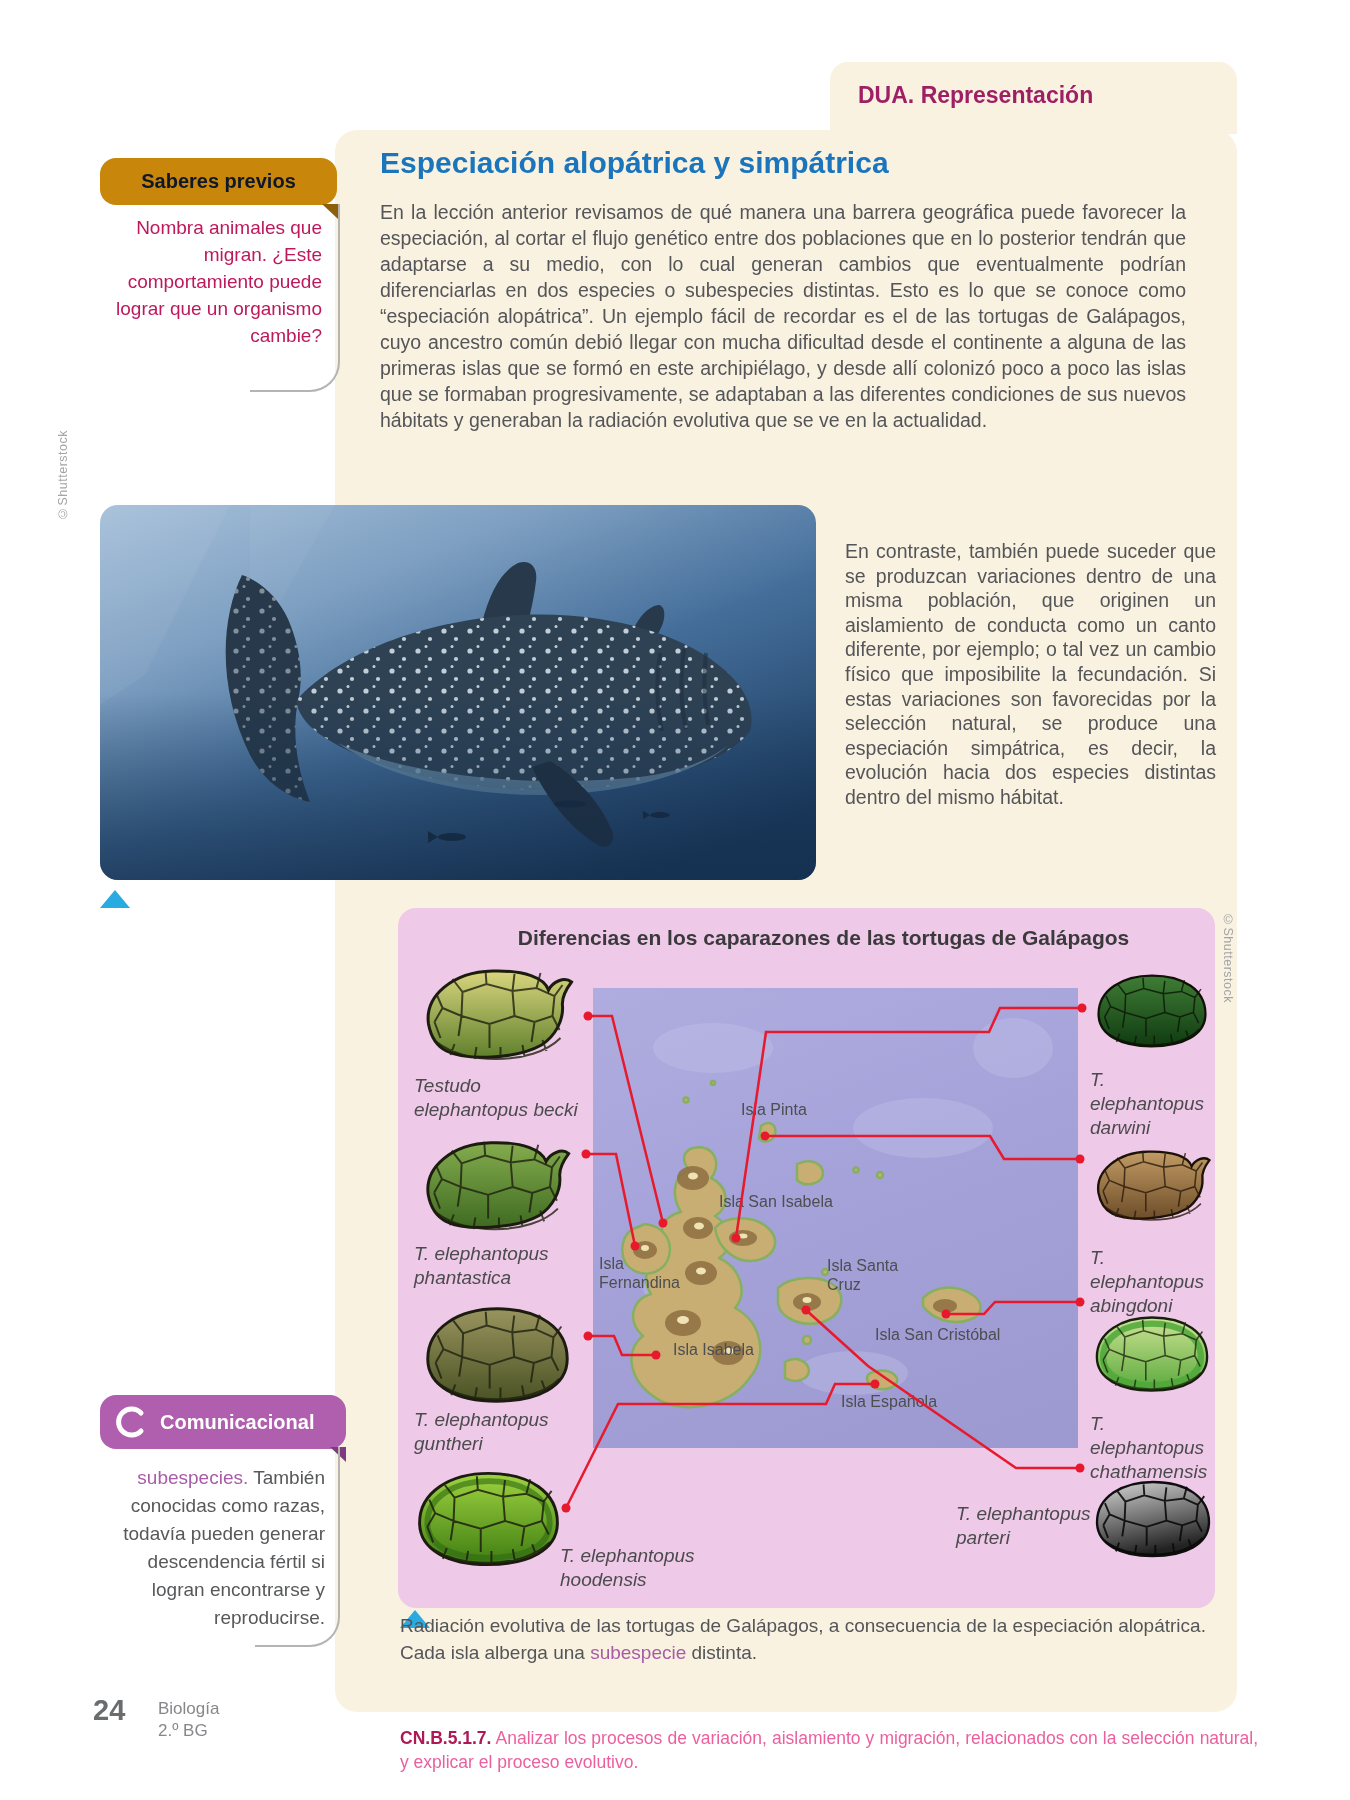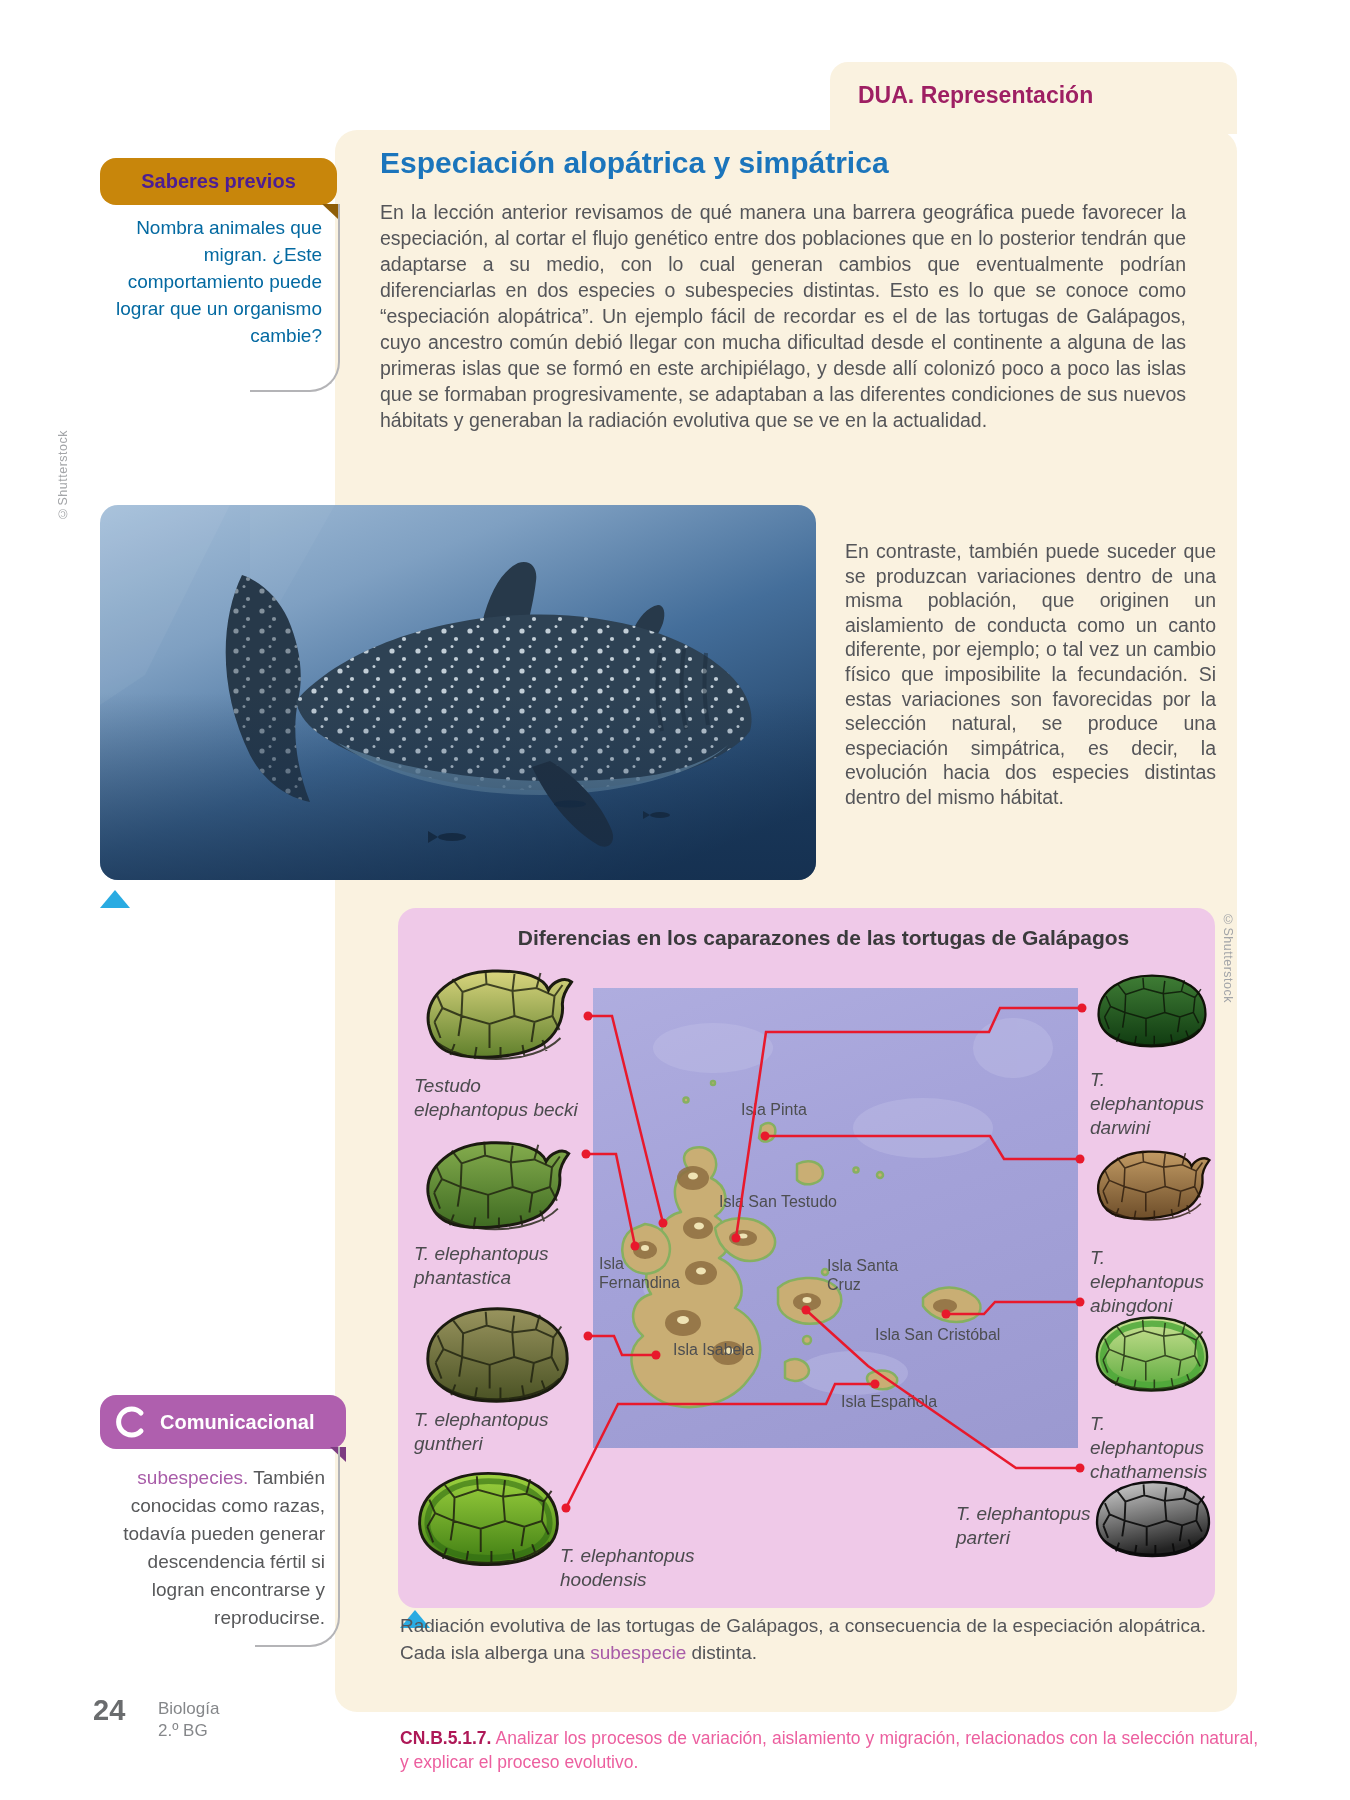--- a/index.html
+++ b/index.html
@@ -10,24 +10,24 @@
   
   .cream-panel{left:335px;top:130px;width:902px;height:1582px;background:#FAF2E0;border-radius:22px;}
   .dua-tab{left:830px;top:62px;width:407px;height:72px;background:#FAF2E0;border-radius:18px 18px 0 0;}
   .dua-text{position:absolute;left:28px;top:20px;font-size:23px;color:#9E1F63;}
   .dua-text .b{font-weight:800;}
   .dua-text .r{font-weight:700;}
 
   
   .saberes-box{left:100px;top:158px;width:237px;height:47px;background:#C8860B;border-radius:16px;
                display:flex;align-items:center;justify-content:center;}
-  .saberes-box span{color:#4c1d95;font-weight:bold;font-size:20px;}
+  .saberes-box span{color:#0f172a;font-weight:bold;font-size:20px;}
   .saberes-fold{left:322px;top:204px;width:16px;height:15px;background:#8F5E08;
                 clip-path:polygon(0 0,100% 0,100% 100%);}
-  .q-text{left:100px;top:214px;width:222px;text-align:right;font-size:19px;line-height:27px;color:#0369a1;}
+  .q-text{left:100px;top:214px;width:222px;text-align:right;font-size:19px;line-height:27px;color:#be185d;}
   .q-frame{left:250px;top:204px;width:88px;height:186px;border-right:2px solid #B4B4B7;
            border-bottom:2px solid #B4B4B7;border-bottom-right-radius:30px;}
 
   
   .page-title{left:380px;top:146px;width:820px;font-size:30px;font-weight:bold;color:#1B75BC;}
   .para{font-size:19.5px;line-height:26px;color:#545559;text-align:justify;}
   .para1{left:380px;top:199px;width:806px;}
   .para2{left:845px;top:539px;width:371px;line-height:24.6px;}
 
   
@@ -230,21 +230,21 @@
             <ellipse cx="106" cy="238" rx="5" ry="3.5"></ellipse>
           <ellipse cx="108" cy="283" rx="5" ry="3.5"></ellipse>
             <ellipse cx="90" cy="332" rx="6" ry="4"></ellipse>
           <ellipse cx="136" cy="363" rx="5" ry="3.5"></ellipse>
             <ellipse cx="52" cy="260" rx="4" ry="3"></ellipse>
           <ellipse cx="150" cy="248" rx="4.5" ry="2.5"></ellipse>
             <ellipse cx="214" cy="312" rx="4.5" ry="3"></ellipse>
         </g>
       </svg>
       <div class="isl-label" style="left:148px;top:112px">Isla Pinta</div>
-      <div class="isl-label" style="left:126px;top:204px">Isla San Testudo</div>
+      <div class="isl-label" style="left:126px;top:204px">Isla San Isabela</div>
       <div class="isl-label" style="left:6px;top:266px">Isla
 Fernandina</div>
       <div class="isl-label" style="left:234px;top:268px">Isla Santa
 Cruz</div>
       <div class="isl-label" style="left:80px;top:352px">Isla Isabela</div>
       <div class="isl-label" style="left:282px;top:337px">Isla San Cristóbal</div>
       <div class="isl-label" style="left:248px;top:404px">Isla Española</div>
     </div>
 
     <svg class="turtle" style="left:12px;top:50px" width="175" height="112" viewBox="0 0 170 112">

